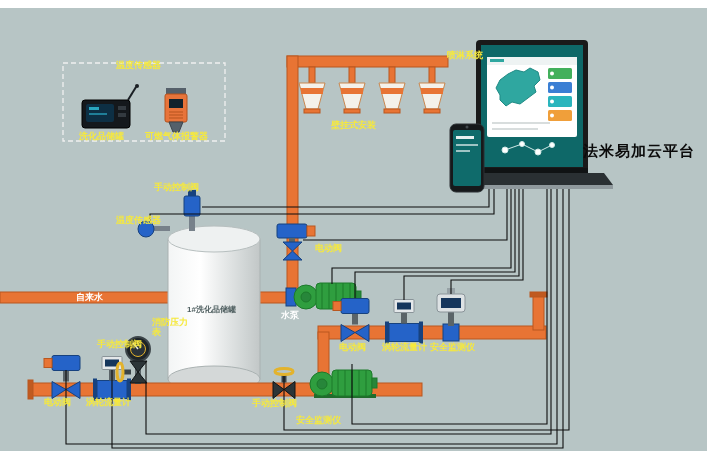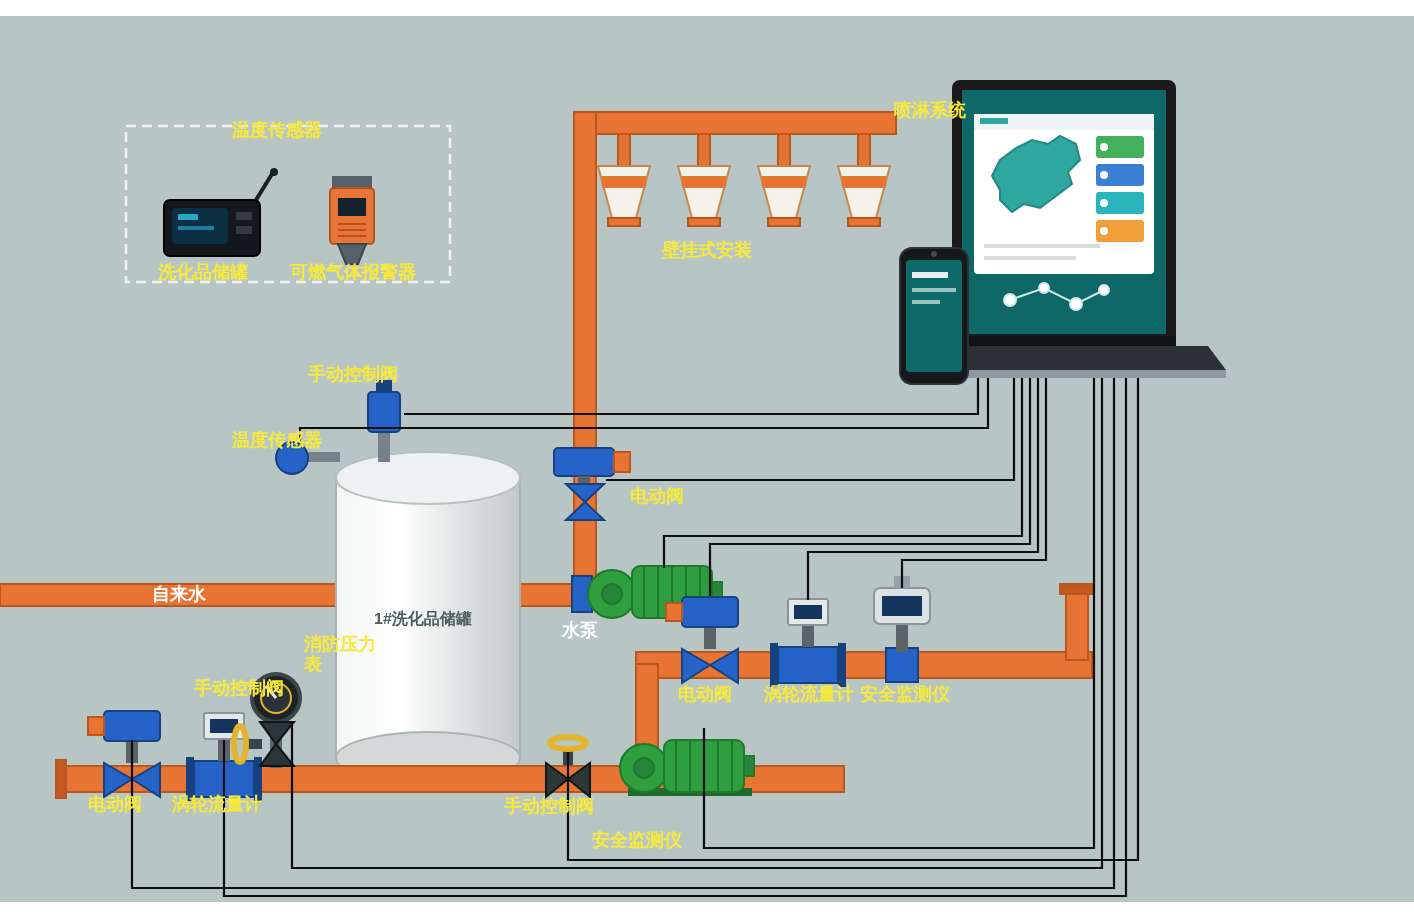--- a/index.html
+++ b/index.html
@@ -222,20 +222,21 @@
 </svg>
 
 <div class="edge-top"></div>
 <div class="edge-bottom"></div>
 
 <div class="lbl" style="left:116px; top:60px">温度传感器</div>
 <div class="lbl" style="left:79px;  top:131px">洗化品储罐</div>
 <div class="lbl" style="left:145px; top:131px">可燃气体报警器</div>
 <div class="lbl" style="left:447px; top:50px">喷淋系统</div>
 <div class="lbl" style="left:331px; top:120px">壁挂式安装</div>
+<div class="lbl lbl--title" style="left:583px; top:142px">法米易加云平台</div>
 <div class="lbl" style="left:154px; top:182px">手动控制阀</div>
 <div class="lbl" style="left:116px; top:215px">温度传感器</div>
 <div class="lbl" style="left:315px; top:243px">电动阀</div>
 <div class="lbl lbl--white" style="left:76px; top:292px">自来水</div>
 <div class="lbl lbl--tank" style="left:187px; top:305px">1#洗化品储罐</div>
 <div class="lbl lbl--white" style="left:281px; top:310px">水泵</div>
 <div class="lbl" style="left:339px; top:342px">电动阀</div>
 <div class="lbl" style="left:382px; top:342px">涡轮流量计</div>
 <div class="lbl" style="left:430px; top:342px">安全监测仪</div>
 <div class="lbl lbl--wrap" style="left:152px; top:317px">消防压力表</div>

